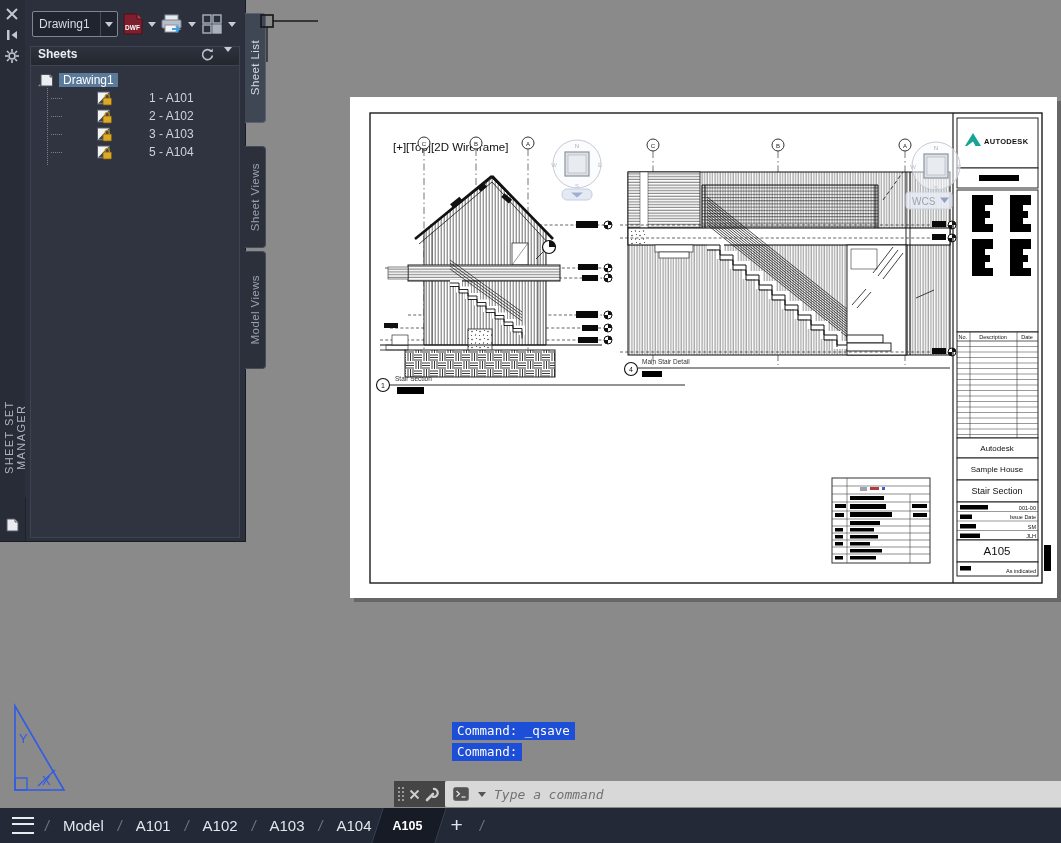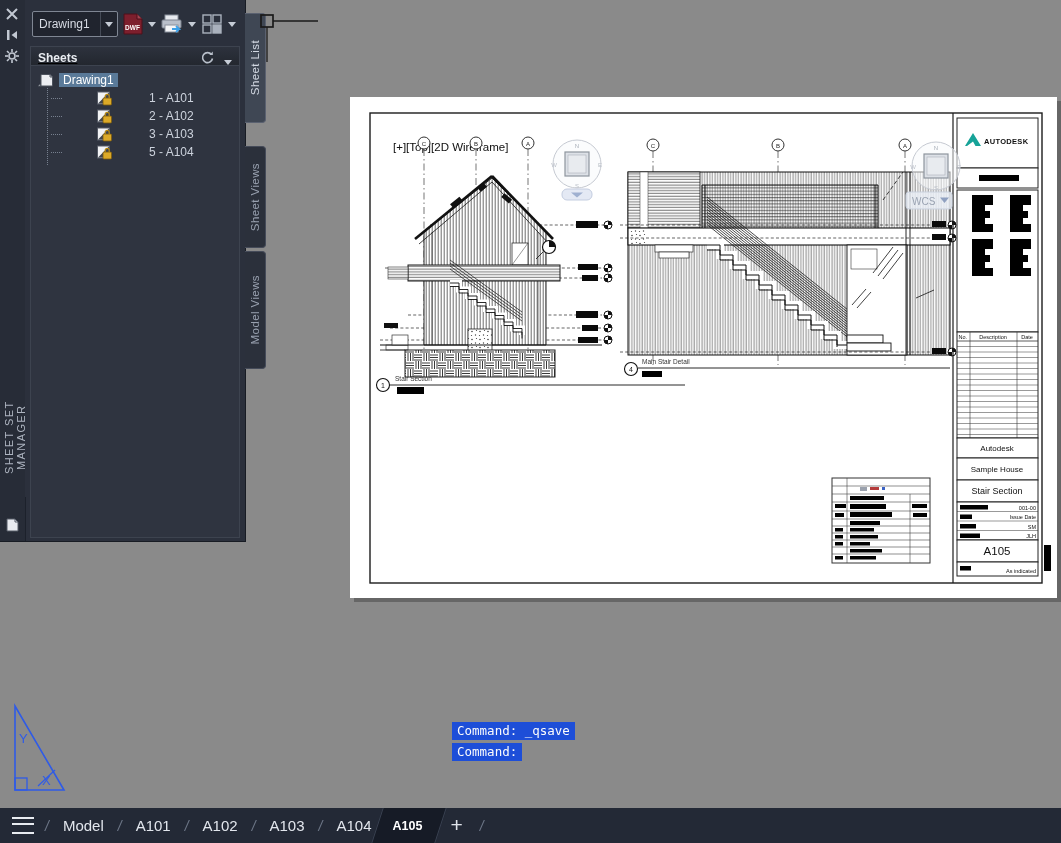--- a/index.html
+++ b/index.html
@@ -14,22 +14,22 @@
                writing-mode:vertical-rl;transform:rotate(180deg);font-size:11px;
                letter-spacing:1.4px;color:#aeb5c1;text-align:center;}
   .panel{position:absolute;left:25px;top:0;width:220px;height:497px;background:#2b303c;}
   .ptoolbar{display:flex;align-items:center;height:40px;padding:4px 0 0 7px;gap:4px;}
   .combo{display:flex;align-items:center;width:84px;height:24px;background:#20242e;
          border:1px solid #7f8693;border-radius:2px;}
   .combo .cval{flex:1;font-size:12px;color:#d7dbe4;padding-left:6px;}
   .combo .carr{width:16px;height:100%;display:flex;align-items:center;justify-content:center;border-left:1px solid #454b57;}
   .tri{width:0;height:0;border-left:4px solid transparent;border-right:4px solid transparent;border-top:5px solid #c6ccd6;}
   .tbtn{display:flex;align-items:center;justify-content:center;}
-  .sheets-bar{margin:2px 5px 0 5px;height:18px;display:flex;align-items:flex-end;
-              background:linear-gradient(#2d323d,#23272f);border:1px solid #3d434f;text-decoration:underline;}
+  .sheets-bar{margin:2px 5px 0 5px;height:18px;display:flex;align-items:flex-start;
+              background:linear-gradient(#2d323d,#23272f);border:1px solid #3d434f;}
   .sheets-bar .slabel{flex:1;font-size:12px;font-weight:bold;color:#e9ecf1;padding-left:7px;}
   .tree{position:relative;margin:0 5px;height:466px;background:#2f3440;border:1px solid #3d434f;border-top:none;
         padding-top:5px;}
   .trow{display:flex;align-items:center;height:18px;gap:5px;padding-left:6px;}
   .trow .lbl{font-size:12px;color:#ccd2dc;white-space:nowrap;}
   .trow.root .lbl{background:#5a7a99;color:#fff;padding:0 4px;}
   .child{padding-left:20px;position:relative;gap:36px;}
   .child .dots{width:11px;border-bottom:1px dotted #77808f;height:1px;margin-right:-2px;}
   .vdots{position:absolute;left:16px;top:22px;height:77px;border-left:1px dotted #77808f;width:1px;}
   
@@ -601,20 +601,41 @@
     <text x="11" y="45" font-size="13" fill="#2f5be7">Y</text>
     <text x="34" y="87" font-size="13" fill="#2f5be7">X</text>
     <line x1="30" y1="88" x2="47" y2="72" stroke="#2f5be7" stroke-width="1.2"></line>
   </svg>
 
   <div class="cmd-history">
     <div class="chip">Command: _qsave</div>
     <div class="chip">Command:</div>
   </div>
 
+  <div class="cmdbar">
+    <div class="cmdleft">
+      <div class="grip"></div>
+      <svg width="11" height="11" viewBox="0 0 11 11">
+        <path d="M1.5,1.5 L9.5,9.5 M9.5,1.5 L1.5,9.5" stroke="#cfcfcf" stroke-width="1.8"></path>
+      </svg>
+      <svg width="15" height="15" viewBox="0 0 15 15">
+        <path d="M2,13 L8,7" stroke="#cfcfcf" stroke-width="2.6" stroke-linecap="round"></path>
+        <path d="M8,2 a4,4 0 1 1 -1,7.5" fill="none" stroke="#cfcfcf" stroke-width="2.2"></path>
+      </svg>
+    </div>
+    <div class="cmdfield">
+      <svg width="19" height="14" viewBox="0 0 19 14">
+        <rect x="0.5" y="0.5" width="15" height="13" rx="2" fill="#525252" stroke="#6e6e6e"></rect>
+        <path d="M3.5,4 l3,2.8 l-3,2.8" fill="none" stroke="#e8e8e8" stroke-width="1.2"></path>
+        <line x1="8.5" y1="10" x2="12.5" y2="10" stroke="#e8e8e8" stroke-width="1.2"></line>
+      </svg>
+      <span style="width:0;height:0;border-left:4px solid transparent;border-right:4px solid transparent;border-top:5px solid #555;"></span>
+      <input class="cmd-input" placeholder="Type a command" style="">
+    </div>
+  </div>
 
   <div class="statusbar">
     <div class="burger"></div>
     <span class="sep">/</span>
     <span class="stab">Model</span>
     <span class="sep">/</span>
     <span class="stab">A101</span>
     <span class="sep">/</span>
     <span class="stab">A102</span>
     <span class="sep">/</span>

